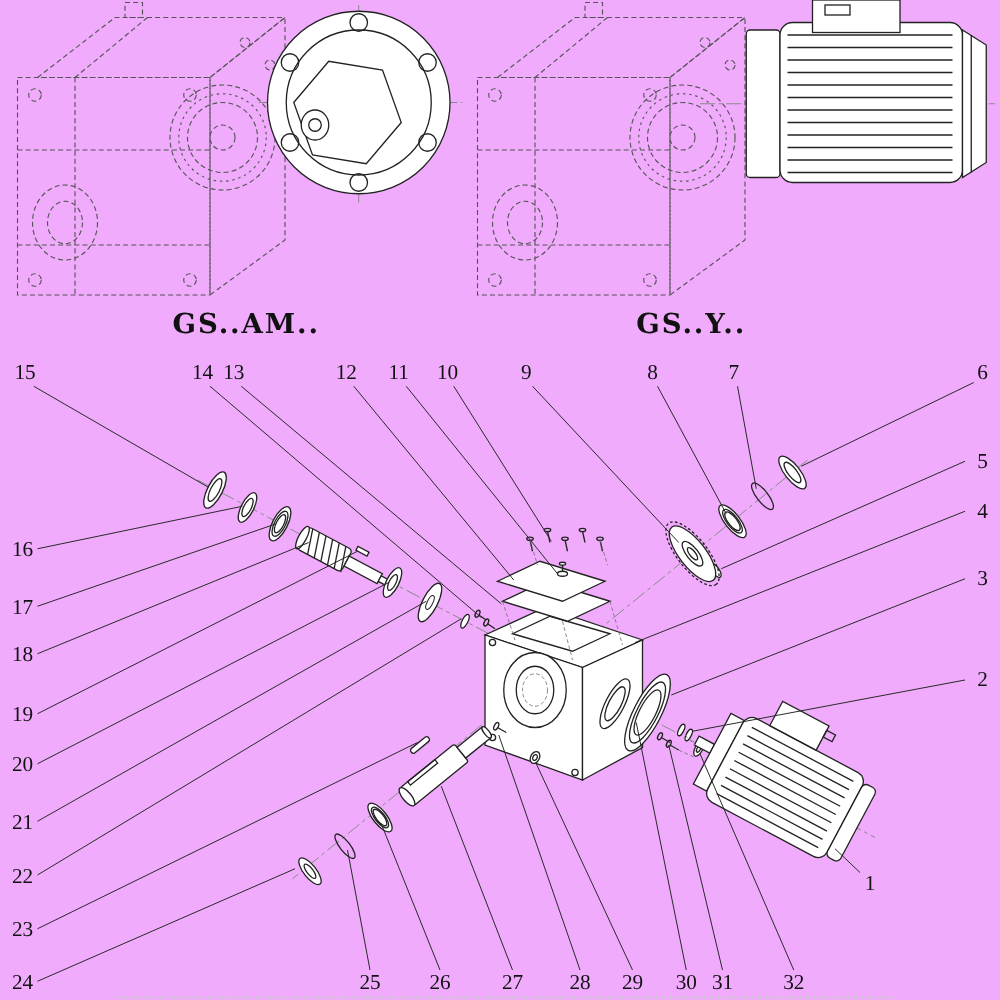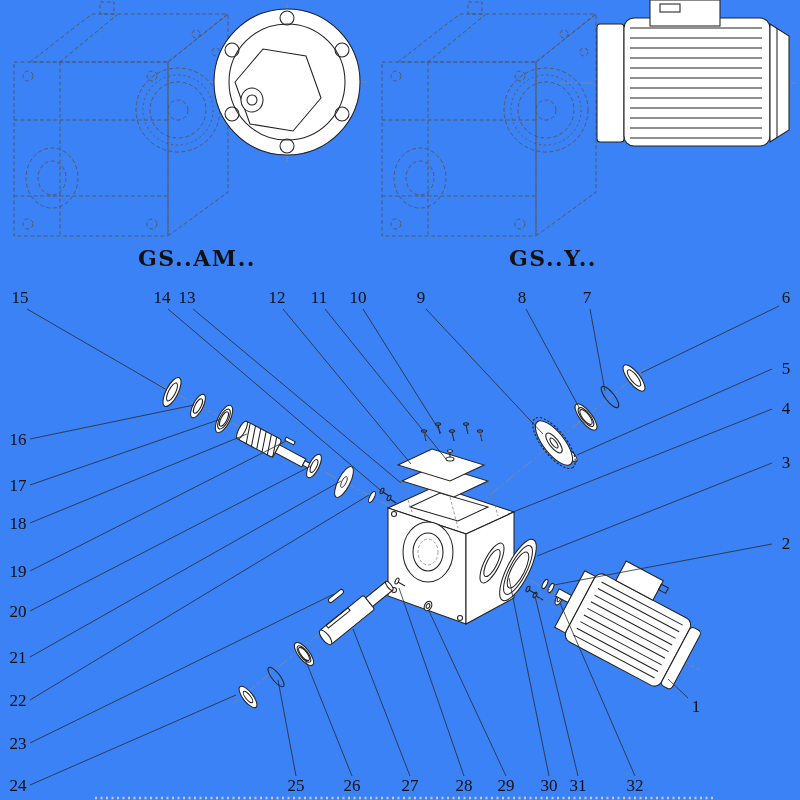--- a/index.html
+++ b/index.html
@@ -1,16 +1,16 @@
 <!DOCTYPE html>
 <html><head>
 <meta charset="utf-8">
 <style>
   html,body{margin:0;padding:0;background:#fff}
-  .page{position:relative;width:800px;height:800px;background:#3b82f6;overflow:hidden;font-family:"Liberation Serif",serif}
+  .page{position:relative;width:800px;height:800px;background:#f0abfc;overflow:hidden;font-family:"Liberation Serif",serif}
   svg{display:block}
   .num{font-family:"Liberation Serif",serif;font-size:17px;fill:#111;text-anchor:middle}
   .title{font-family:"DejaVu Serif",serif;font-size:22px;font-weight:bold;fill:#111;text-anchor:middle;letter-spacing:1.5px}
   .ld{stroke:#2a2a2a;stroke-width:0.8}
   .axis{stroke:#8a8a8a;stroke-width:0.8;stroke-dasharray:12 3 3 3;fill:none}
   .sol{stroke:#222;stroke-width:1.05;fill:none}
   .solw{stroke:#222;stroke-width:1.05;fill:#fff}
   .dash2{stroke:#777;stroke-width:0.7;stroke-dasharray:3 2;fill:none}
 </style>
 </head>

